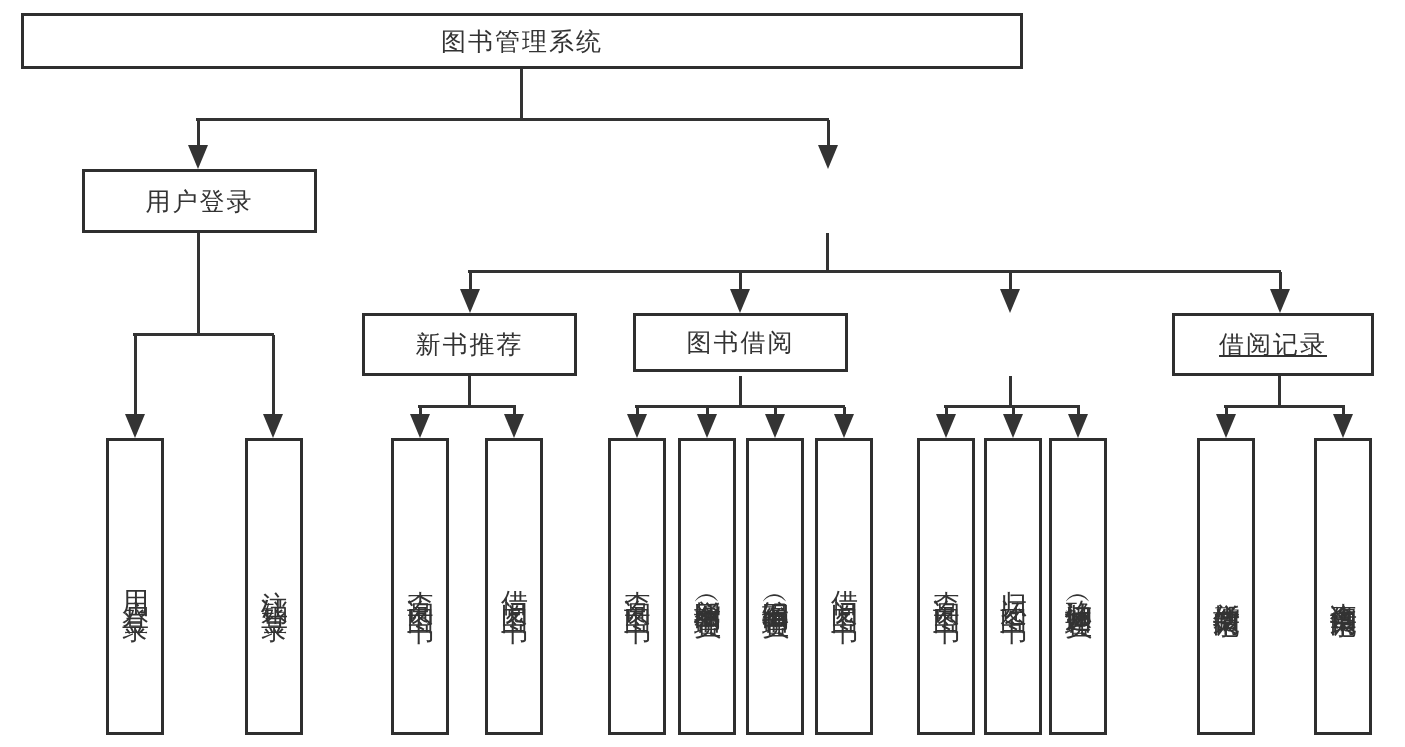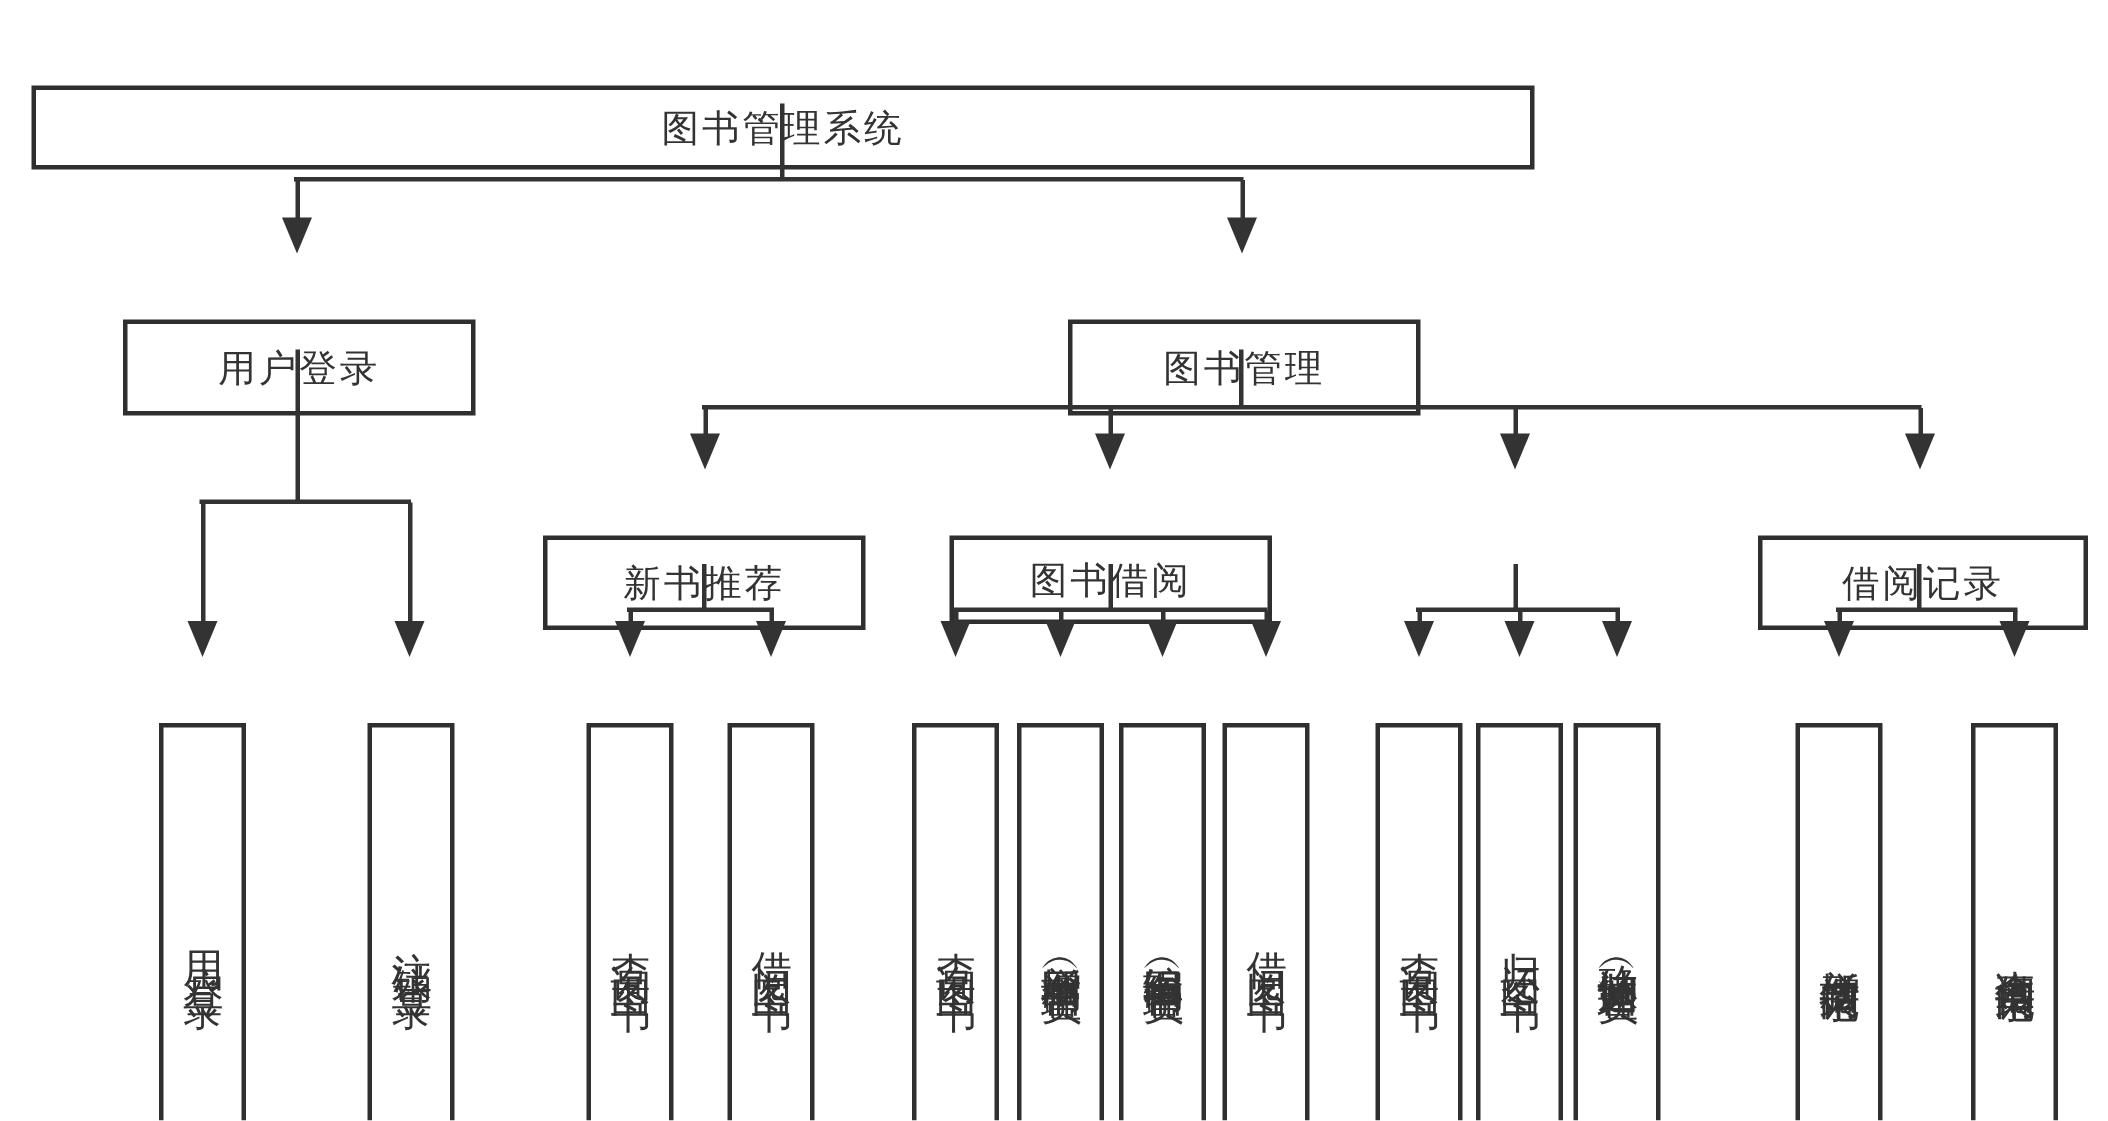--- a/index.html
+++ b/index.html
@@ -13,21 +13,20 @@
   }
   .box{
     position:absolute;
     box-sizing:border-box;
     border:3px solid #2f2f2f;
     background:#ffffff;
     display:flex;
     align-items:center;
     justify-content:center;
     color:#333333;
-    margin-top:44px;
   }
   .hbox{font-size:25px;letter-spacing:2px;white-space:nowrap;}
   .vbox{font-size:27px;}
   .vbox .vtext{
     writing-mode:vertical-rl;
     text-orientation:mixed;
     line-height:1;
   }
   .v-roomy .vtext{letter-spacing:9px;}
   .v-tight .vtext{letter-spacing:2px;}
@@ -59,23 +58,20 @@
   <div class="line" style="left:520px;top:69px;width:3px;height:51px;"></div>
   <div class="line" style="left:196px;top:118px;width:633px;height:3px;"></div>
   <div class="line" style="left:197px;top:120px;width:3px;height:27px;"></div>
   <div class="ah" style="left:188px;top:145px;"></div>
   <div class="line" style="left:827px;top:120px;width:3px;height:27px;"></div>
   <div class="ah" style="left:818px;top:145px;"></div>
 
   <div class="box hbox" style="left:82px;top:169px;width:235px;height:64px;">
     <span>用户登录</span>
   </div>
-  <div class="box hbox" style="left:712px;top:169px;width:235px;height:64px;">
-    <span>图书管理</span>
-  </div>
 
   <div class="line" style="left:197px;top:233px;width:3px;height:102px;"></div>
   <div class="line" style="left:133px;top:333px;width:141px;height:3px;"></div>
   <div class="line" style="left:134px;top:335px;width:3px;height:81px;"></div>
   <div class="ah" style="left:125px;top:414px;"></div>
   <div class="line" style="left:272px;top:335px;width:3px;height:81px;"></div>
   <div class="ah" style="left:263px;top:414px;"></div>
 
   <div class="line" style="left:826px;top:233px;width:3px;height:39px;"></div>
   <div class="line" style="left:468px;top:270px;width:813px;height:3px;"></div>
@@ -87,21 +83,21 @@
   <div class="ah" style="left:1000px;top:289px;"></div>
   <div class="line" style="left:1279px;top:272px;width:3px;height:19px;"></div>
   <div class="ah" style="left:1270px;top:289px;"></div>
 
   <div class="box hbox" style="left:362px;top:313px;width:215px;height:63px;">
     <span>新书推荐</span>
   </div>
   <div class="box hbox" style="left:633px;top:313px;width:215px;height:59px;">
     <span>图书借阅</span>
   </div>
-  <div class="box hbox" style="left:1172px;top:313px;width:220px;height:63px;">
+  <div class="box hbox" style="left:1172px;top:313px;width:202px;height:63px;text-decoration:underline;">
     <span>借阅记录</span>
   </div>
 
   <div class="line" style="left:468px;top:376px;width:3px;height:31px;"></div>
   <div class="line" style="left:418px;top:405px;width:98px;height:3px;"></div>
   <div class="line" style="left:419px;top:407px;width:3px;height:9px;"></div>
   <div class="ah" style="left:410px;top:414px;"></div>
   <div class="line" style="left:513px;top:407px;width:3px;height:9px;"></div>
   <div class="ah" style="left:504px;top:414px;"></div>
 

